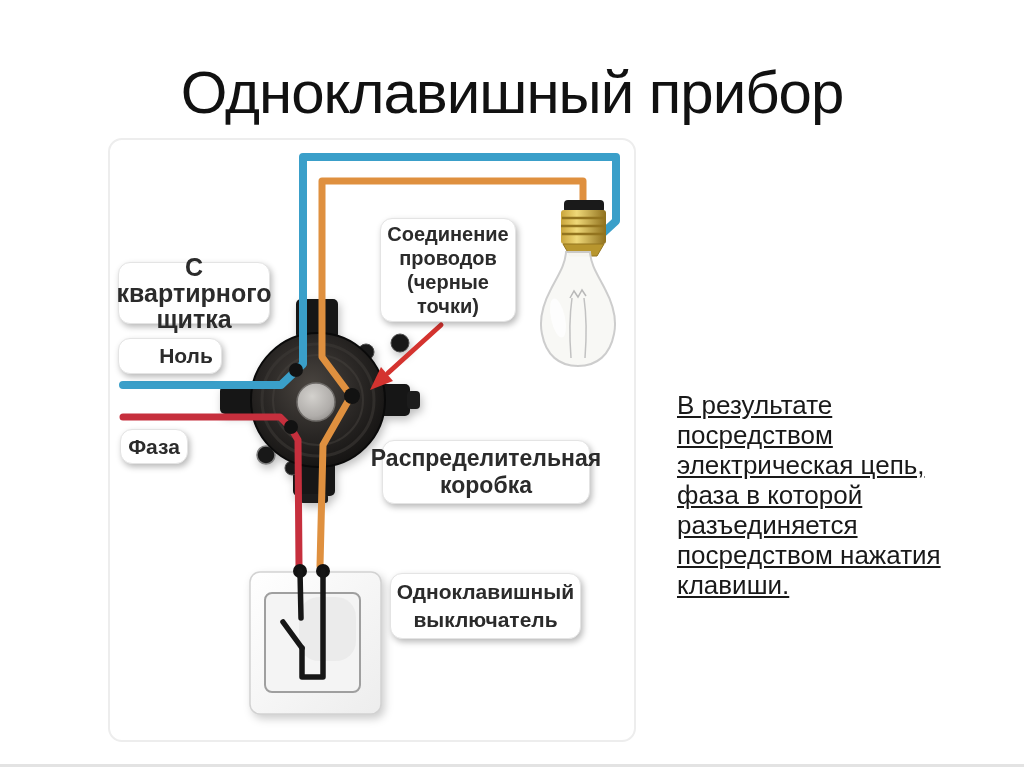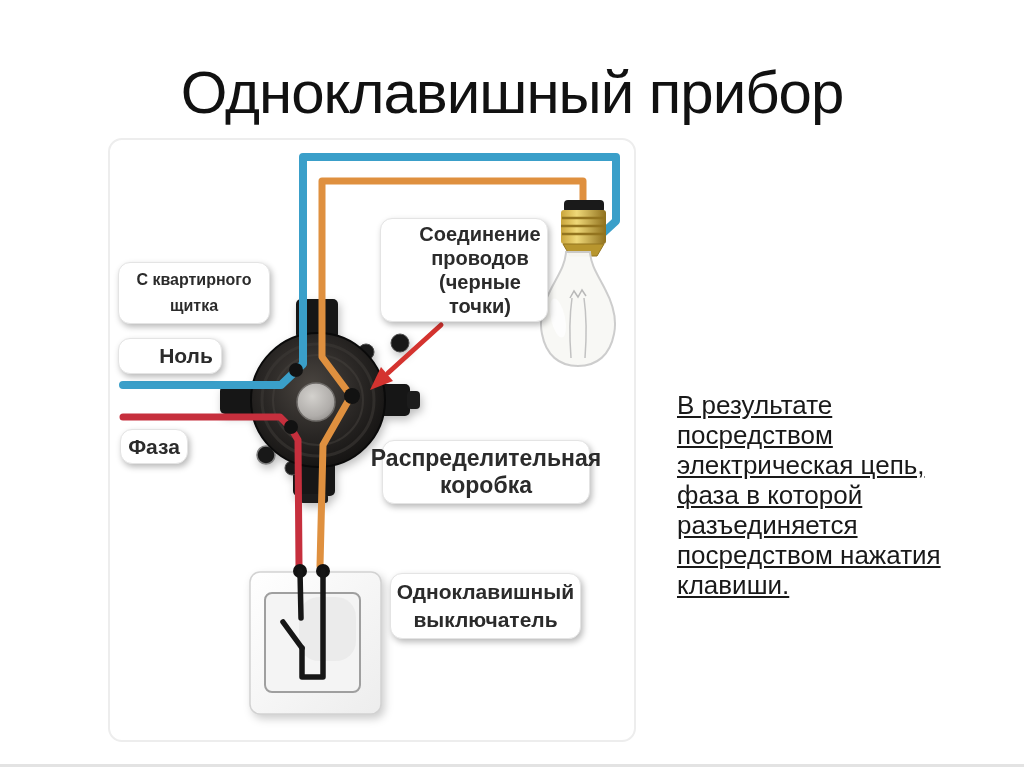--- a/index.html
+++ b/index.html
@@ -15,24 +15,24 @@
     position:absolute;left:0;top:58px;width:1024px;text-align:center;
     font-size:60px;font-weight:normal;letter-spacing:-1px;color:#111;
   }
   svg{position:absolute;left:0;top:0;}
   .bubble{
     position:absolute;background:#ffffff;border:1px solid #e4e4e4;border-radius:12px;
     box-shadow:2px 3px 6px rgba(0,0,0,0.28);
     display:flex;flex-direction:column;align-items:center;justify-content:center;
     font-weight:bold;color:#2b2b2b;text-align:center;z-index:5;
   }
-  .lb-panel {left:118px;top:262px;width:150px;height:60px;font-size:16px;line-height:26px;}
+  .lb-panel {left:118px;top:262px;width:150px;height:60px;font-size:25px;line-height:26px;}
   .lb-null  {left:118px;top:338px;width:70px; height:34px;font-size:21px;padding-left:32px;}
   .lb-phase {left:120px;top:429px;width:66px; height:33px;font-size:21px;}
-  .lb-conn  {left:380px;top:218px;width:134px;height:102px;font-size:20px;line-height:24px;padding-left:32px;}
+  .lb-conn  {left:380px;top:218px;width:134px;height:102px;font-size:20px;line-height:24px;}
   .lb-junc  {left:382px;top:440px;width:206px;height:62px;font-size:23px;line-height:27px;}
   .lb-switch{left:390px;top:573px;width:189px;height:64px;font-size:21px;line-height:28px;}
   #description{
     position:absolute;left:677px;top:390px;width:280px;z-index:5;
     font-size:26px;line-height:30px;color:#191919;text-decoration:underline;
   }
   #bottom-edge{
     position:absolute;left:0;bottom:0;width:1024px;height:3px;background:#e3e3e3;
   }
 </style>

